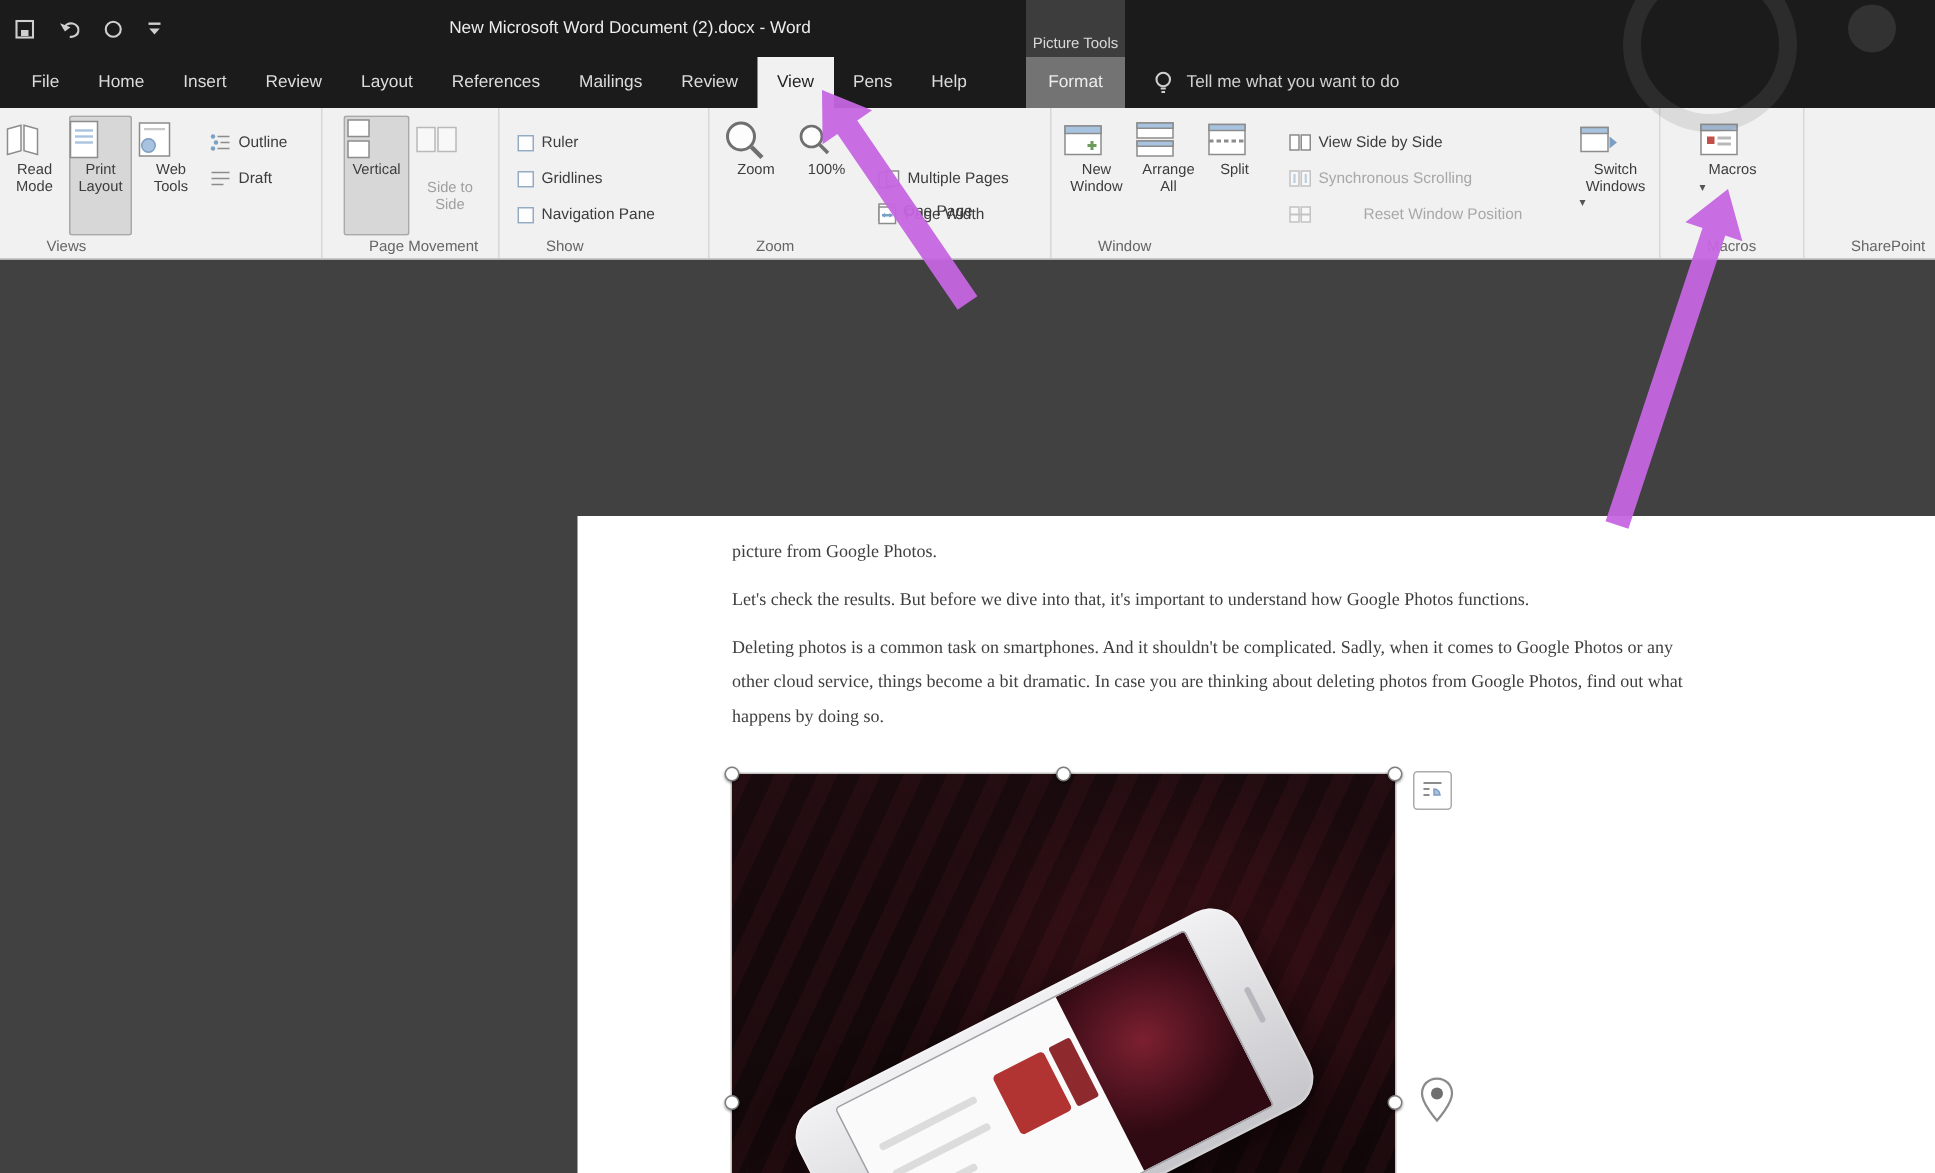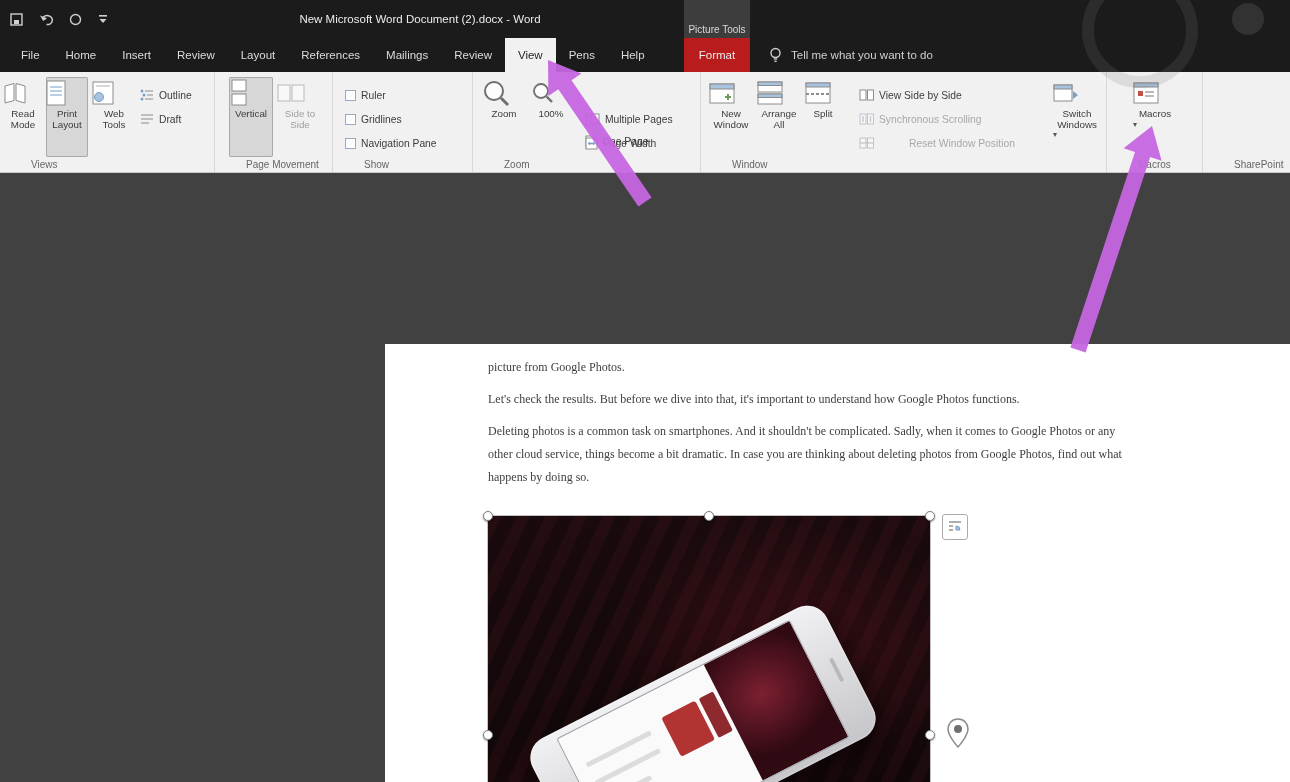--- a/index.html
+++ b/index.html
@@ -13,21 +13,21 @@
   .qat{position:absolute;left:10px;top:0;height:38px;display:flex;align-items:center;gap:16px;}
   .qat span{display:flex;align-items:center;}
   .win-title{position:absolute;left:180px;top:0;width:480px;height:38px;display:flex;align-items:center;justify-content:center;font-size:11.5px;color:#ececec;white-space:nowrap;}
   .context-tools{position:absolute;left:684px;top:0;width:66px;height:38px;background:#3d3d3d;display:flex;align-items:flex-end;justify-content:center;padding-bottom:3px;box-sizing:border-box;font-size:10px;color:#d9d9d9;}
   .deco-ring{position:absolute;right:92px;top:-28px;width:92px;height:92px;border-radius:50%;border:12px solid rgba(120,120,120,.18);z-index:4;pointer-events:none;}
   .deco-dot{position:absolute;right:26px;top:3px;width:32px;height:32px;border-radius:50%;background:rgba(130,130,130,.22);z-index:4;pointer-events:none;}
   
   .tabrow{position:absolute;left:0;top:38px;right:0;height:34px;background:#1b1b1b;display:flex;align-items:stretch;padding-left:8px;font-size:11.5px;color:#dcdcdc;z-index:3;}
   .tab{padding:0 13px;display:flex;align-items:center;white-space:nowrap;}
   .tab.active{background:#f1f1f1;color:#1f1f1f;}
-  .tab-format{position:absolute;left:684px;top:38px;width:66px;height:34px;background:#b91c1c;display:flex;align-items:center;justify-content:center;font-size:11.5px;color:#ececec;z-index:3;}
+  .tab-format{position:absolute;left:684px;top:38px;width:66px;height:34px;background:#737373;display:flex;align-items:center;justify-content:center;font-size:11.5px;color:#ececec;z-index:3;}
   .tellme{position:absolute;left:768px;top:38px;height:34px;display:flex;align-items:center;gap:8px;color:#d0d0d0;font-size:11.5px;z-index:3;}
   
   .ribbon{position:absolute;left:0;top:72px;right:0;height:100px;background:#f1f1f1;border-bottom:1px solid #c9c9c9;color:#3c3c3c;z-index:3;}
   .group{position:absolute;top:0;height:100px;border-right:1px solid #d8d8d8;box-sizing:border-box;}
   .group-label{position:absolute;bottom:2px;left:0;right:0;text-align:left;font-size:10px;color:#666;margin-left:31px;}
   .bigbtn{position:absolute;top:5px;height:80px;display:flex;flex-direction:column;align-items:flex-start;font-size:9.8px;line-height:10.5px;text-align:center;color:#3c3c3c;box-sizing:border-box;border-radius:2px;}
   .bigbtn .ic{height:32px;display:flex;align-items:center;justify-content:center;}
   .bigbtn .lbl{width:100%;}
   .bigbtn.active{background:#d7d7d7;box-shadow:inset 0 0 0 1px #a9a9a9;}
   .bigbtn.dim{color:#9f9f9f;}
@@ -189,21 +189,21 @@
   <div class="group" style="left:215px;width:118px;">
     <div class="bigbtn active" style="left:14px;width:44px;">
       <span class="ic">
           <svg width="20" height="28">
             <rect x="3" y="1" width="14" height="11" fill="#fff" stroke="#8c8c8c"></rect>
             <rect x="3" y="15" width="14" height="11" fill="#fff" stroke="#8c8c8c"></rect>
           </svg>
         </span>
       <span class="lbl">Vertical</span>
     </div>
-    <div class="bigbtn dim" style="left:62px;width:46px;">
+    <div class="bigbtn dim" style="left:62px;width:46px;gap:12px;">
       <span class="ic">
           <svg width="28" height="22">
             <rect x="1" y="3" width="12" height="16" fill="#fff" stroke="#8c8c8c"></rect>
             <rect x="15" y="3" width="12" height="16" fill="#fff" stroke="#8c8c8c"></rect>
           </svg>
         </span>
       <span class="lbl">Side to Side</span>
     </div>
     <div class="group-label">Page Movement</div>
   </div>

